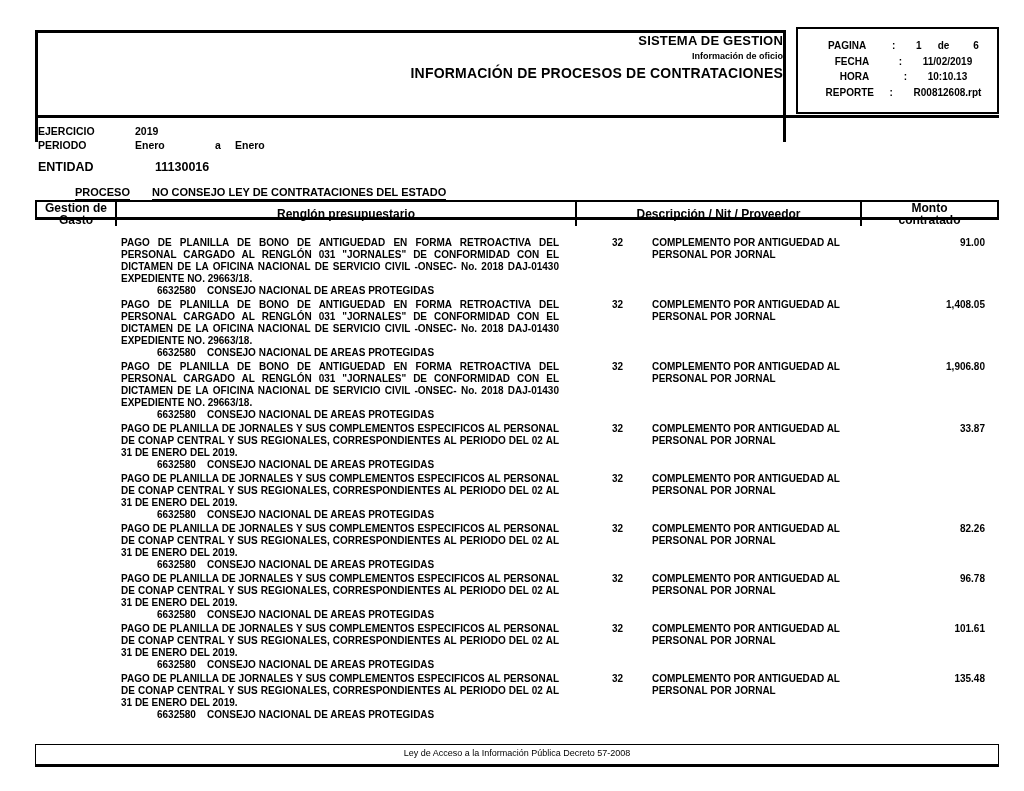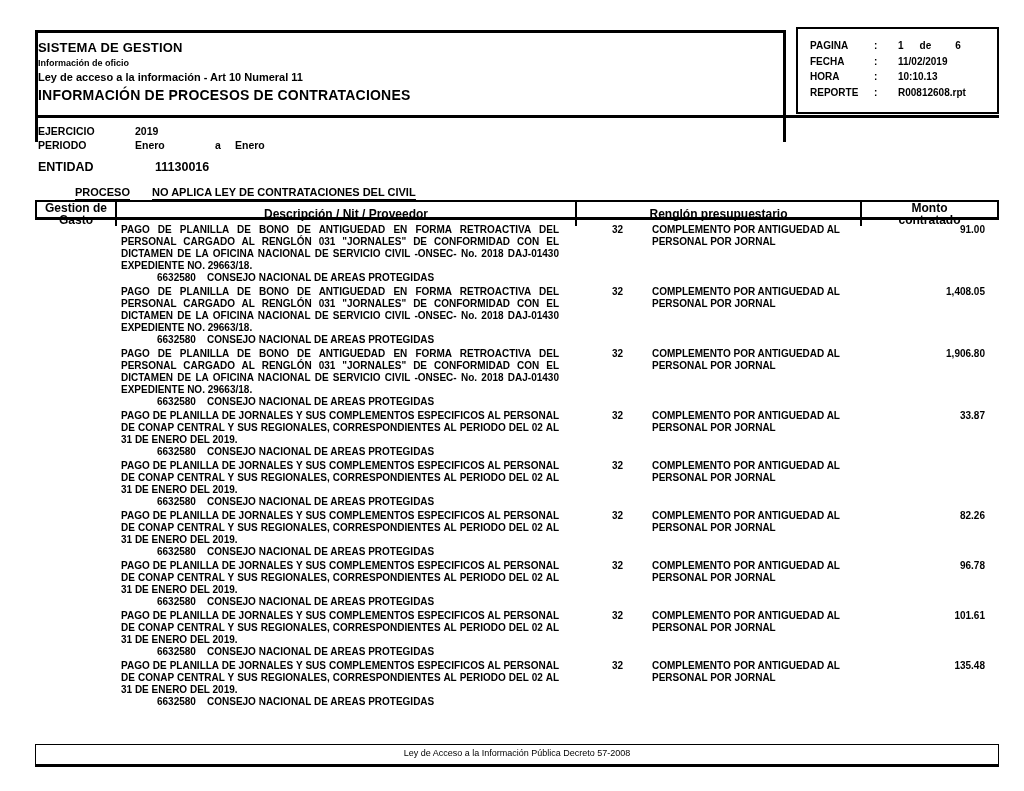--- a/index.html
+++ b/index.html
@@ -11,34 +11,34 @@
     height: 791px;
     position: relative;
     overflow: hidden;
   }
   .page { position: absolute; inset: 0; background: #fff; }
 
   
   .title-box {
     position: absolute; left: 35px; top: 30px; width: 751px; height: 112px;
     border: 3px solid #000; border-bottom: none;
-    text-align: left; padding-top: 7px;
+    text-align: right; 
   }
   .t1 { font-size: 13px; font-weight: bold; letter-spacing: 0.2px; }
   .t2 { font-size: 9px;  font-weight: bold; margin-top: 3px; }
   .t3 { font-size: 11px; font-weight: bold; margin-top: 3px; }
   .t4 { font-size: 14px; font-weight: bold; margin-top: 4px; letter-spacing: 0.2px; }
 
   
   .pageinfo-box {
     position: absolute; left: 796px; top: 27px; width: 203px; height: 87px;
     border: 2px solid #000; padding: 11px 0 0 12px;
     font-size: 10px; font-weight: bold;
   }
-  .pi-row { display: flex; height: 15.5px; line-height: 12px; }
+  .pi-row { display: flex; height: 15.5px; line-height: 12px; justify-content: center; }
   .pi-label { width: 64px; }
   .pi-colon { width: 24px; }
   .pi-value { }
   .pi-de { display: inline-block; margin-left: 16px; }
   .pi-total { display: inline-block; margin-left: 24px; }
 
   .header-rule {
     position: absolute; left: 35px; top: 115px; width: 964px; height: 3px;
     background: #000;
   }
@@ -61,21 +61,21 @@
   .thead {
     display: grid; grid-template-columns: 80px 460px 285px 1fr;
     border: 2px solid #000; border-bottom: 3px solid #000;
     height: 20px; font-size: 12px; font-weight: bold;
   }
   .th {
     display: flex; flex-direction: column; align-items: center; justify-content: center;
     text-align: center; line-height: 12px;
   }
   .th-sep { border-right: 2px solid #000; }
-  .tbody { padding-top: 4px; }
+  .tbody { padding-top: 4px; margin-top: 13px; }
   .trow {
     display: grid; grid-template-columns: 80px 460px 285px 1fr;
     margin-bottom: 2px;
     font-size: 10px; font-weight: bold; line-height: 12px;
   }
   .c-gestion { }
   .c-desc { padding-left: 6px; }
   .desc-text { width: 438px; text-align: justify; }
   .nit-line { }
   .nit { display: inline-block; width: 86px; padding-left: 36px; }
@@ -92,21 +92,20 @@
   }
 </style>
 </head>
 <body>
 
 <div class="page">
 
   <div class="title-box">
     <div class="t1">SISTEMA DE GESTION</div>
     <div class="t2">Información de oficio</div>
-    <div class="t3">Ley de acceso a la información - Art 10 Numeral 11</div>
     <div class="t4">INFORMACIÓN DE PROCESOS DE CONTRATACIONES</div>
   </div>
 
   <div class="pageinfo-box">
     <div class="pi-row">
       <span class="pi-label">PAGINA</span>
       <span class="pi-colon">:</span>
       <span class="pi-value"><span>1</span><span class="pi-de">de</span><span class="pi-total">6</span></span>
     </div>
     <div class="pi-row">
@@ -131,34 +130,34 @@
   <div class="meta-line m-ejercicio">
     <span class="meta-label">EJERCICIO</span><span>2019</span>
   </div>
   <div class="meta-line m-periodo">
     <span class="meta-label">PERIODO</span><span class="p-from">Enero</span><span class="p-a">a</span><span>Enero</span>
   </div>
   <div class="meta-line m-entidad">
     <span class="entidad-label">ENTIDAD</span><span>11130016</span>
   </div>
   <div class="meta-line m-proceso">
-    <span class="u proceso-label">PROCESO</span><span class="u">NO APLICA LEY DE CONTRATACIONES DEL CIVIL</span>
+    <span class="u proceso-label">PROCESO</span><span class="u">NO CONSEJO LEY DE CONTRATACIONES DEL ESTADO</span>
   </div>
 
   <div class="tbl">
     <div class="thead">
       <div class="th th-sep">
         <span>Gestion de</span>
         <span>Gasto</span>
       </div>
       <div class="th th-sep">
+        <span>Renglón presupuestario</span>
+      </div>
+      <div class="th th-sep">
         <span>Descripción / Nit / Proveedor</span>
-      </div>
-      <div class="th th-sep">
-        <span>Renglón presupuestario</span>
       </div>
       <div class="th">
         <span>Monto</span>
         <span>contratado</span>
       </div>
     </div>
     <div class="tbody" id="table-body">
   <div class="trow">
     <div class="c-gestion"></div>
     <div class="c-desc">

